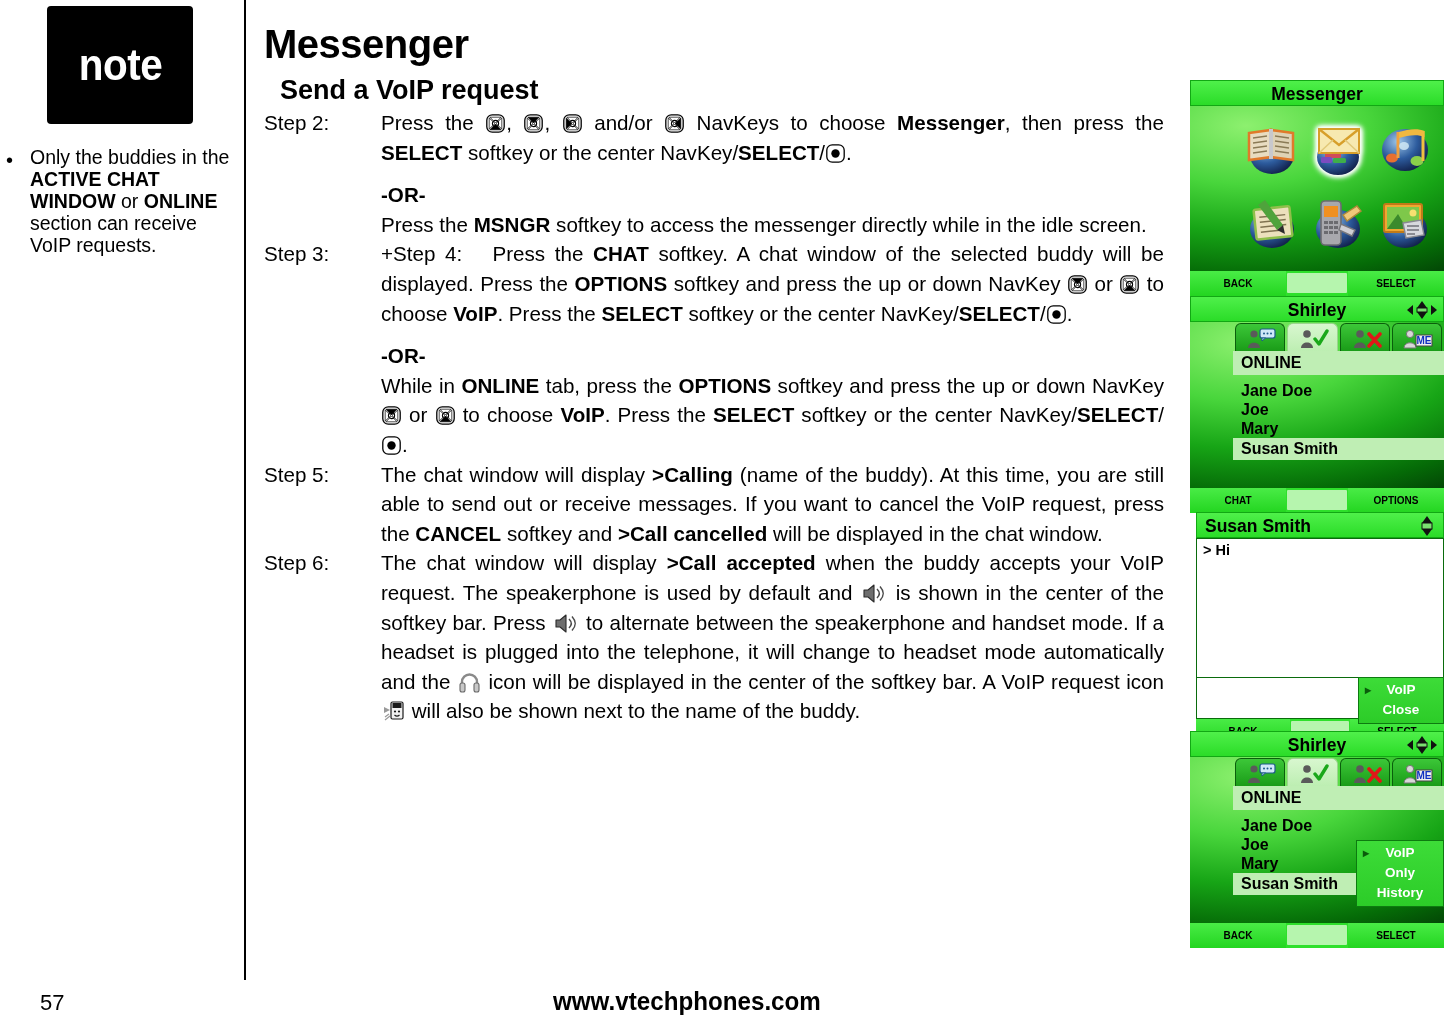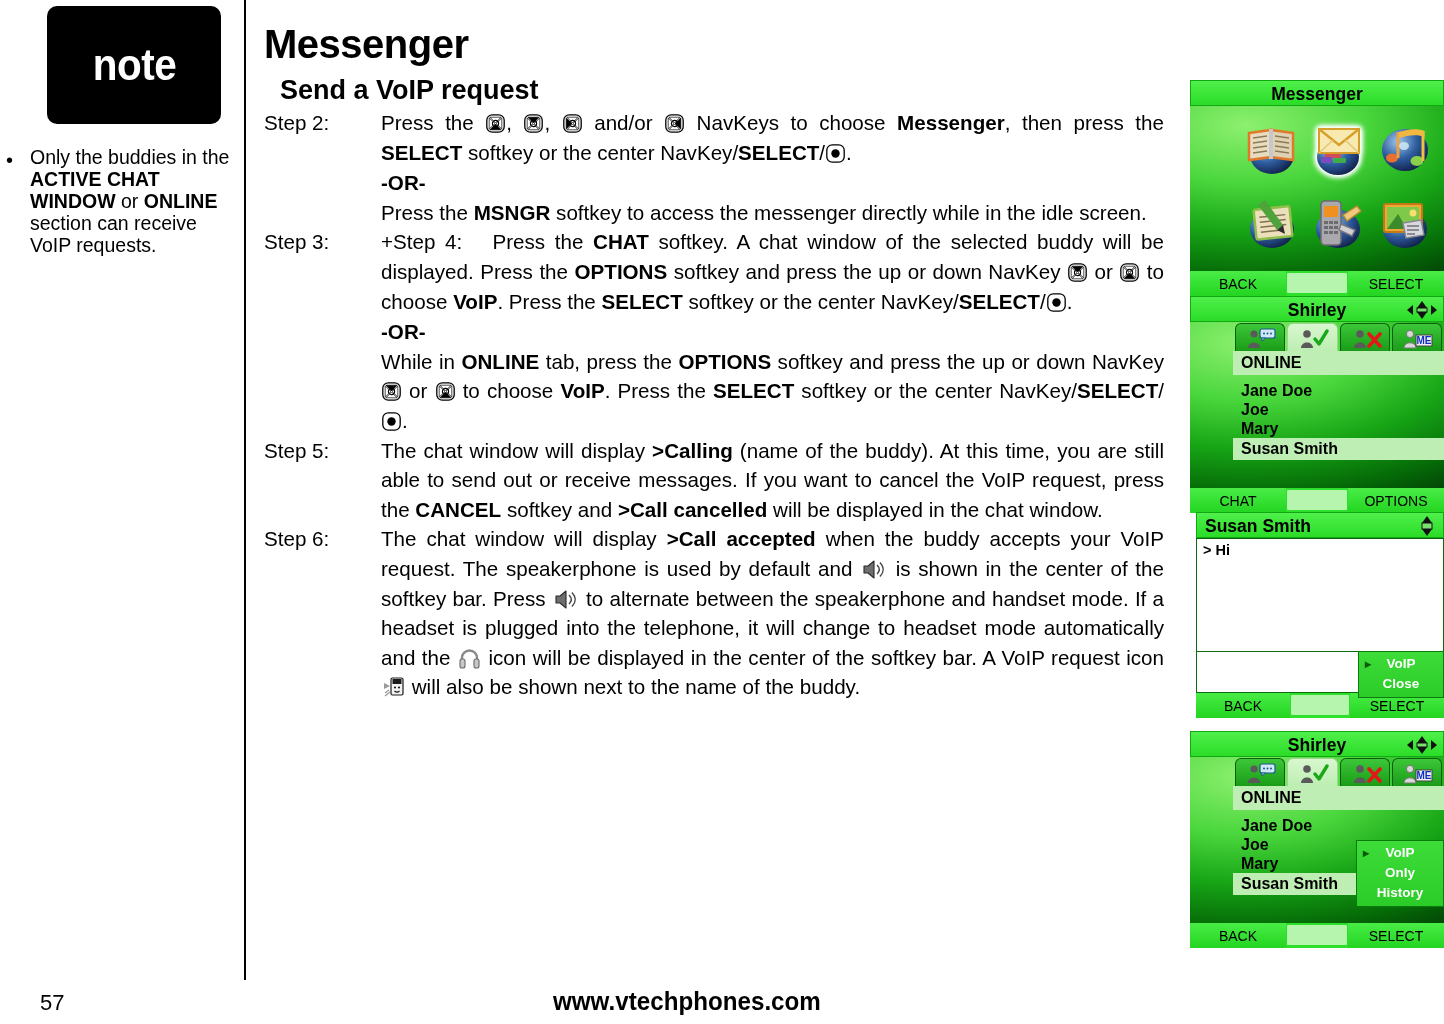--- a/index.html
+++ b/index.html
@@ -11,22 +11,22 @@
     color:#000;
     position:relative;
     overflow:hidden;
   }
 
   
   #note-col {
     position:absolute; left:0; top:0; width:244px; height:1024px;
   }
   #note-badge {
-    position:absolute; left:47px; top:6px; width:174px; height:118px;
-    background:#000; border-radius:10px;
+    position:absolute; left:47px; top:6px; width:146px; height:118px;
+    background:#000; border-radius:4px;
     display:flex; align-items:center; justify-content:center;
   }
   #note-badge .note-word {
     color:#fff; font-size:44px; font-weight:bold; letter-spacing:-0.5px;
     font-family:"Liberation Sans", sans-serif;
     transform:scaleX(0.92);
   }
   #note-bullet-row {
     position:absolute; left:3px; top:146px; width:236px;
     display:flex; align-items:flex-start;
@@ -58,21 +58,21 @@
     margin:8px 0 2px 16px;
   }
 
   .step {
     display:flex; align-items:flex-start;
     font-size:20.6px; line-height:29.6px;
   }
   .step-label { width:117px; flex:0 0 117px; }
   .step-body { flex:1 1 auto; }
   .just { text-align:justify; text-align-last:left; }
-  .or { font-weight:bold; margin-top:1px; }
+  .or { font-weight:bold; margin-top:13px; }
 
   
   .navkey {
     display:inline-block; width:19px; height:19px;
     vertical-align:-3px; position:relative; margin:0 1px;
   }
   .navkey svg { display:block; }
 
   .spk, .hdst, .voipreq {
     display:inline-block; vertical-align:-4px; margin:0 2px;
@@ -107,21 +107,21 @@
     background:
       radial-gradient(ellipse 150% 110% at 22% 12%, #8df06f 0%, #49d63c 32%, #17a516 58%, #056b07 82%, #023a05 100%);
     padding-left: 43px;
   }
   .softbar {
     height:25px; display:flex; align-items:stretch;
     background:#2ee02b;
   }
   .softbar .sk {
     flex:0 0 96px; display:flex; align-items:center; justify-content:center;
-    font-size:14px; font-weight:normal; color:#000;
+    font-size:10px; font-weight:bold; color:#000;
     background:linear-gradient(#49ec46,#23d520);
   }
   .softbar .sk.right { flex:0 0 96px; }
   .softbar .mid {
     flex:1 1 auto; background:#b6f5ae; margin:2px 1px 3px 1px; border-radius:1px;
   }
 
   
   .grid6 {
     display:grid; grid-template-columns:repeat(3,1fr); grid-template-rows:repeat(2,1fr);
@@ -162,21 +162,21 @@
   .popup .pi {
     color:#fff; font-weight:bold; font-size:13.5px; line-height:20px;
     text-align:center; position:relative;
   }
   .popup .pi.first::before {
     content:"\25B8"; position:absolute; left:6px; top:0; color:#0a5c0b; font-size:12px;
   }
 
   
   .chatwin {
-    background:#fff; border:1px solid #0a6b0c; height:114px;
+    background:#fff; border:1px solid #0a6b0c; height:140px;
     padding:3px 6px; font-size:14.5px; font-weight:bold; color:#000;
   }
   .chatinput {
     background:#fff; border:1px solid #0a6b0c; border-top:none; height:41px; position:relative;
   }
 
   
   #pagenum {
     position:absolute; left:4px; top:990px; font-size:22px;margin-left:36px;
   }

